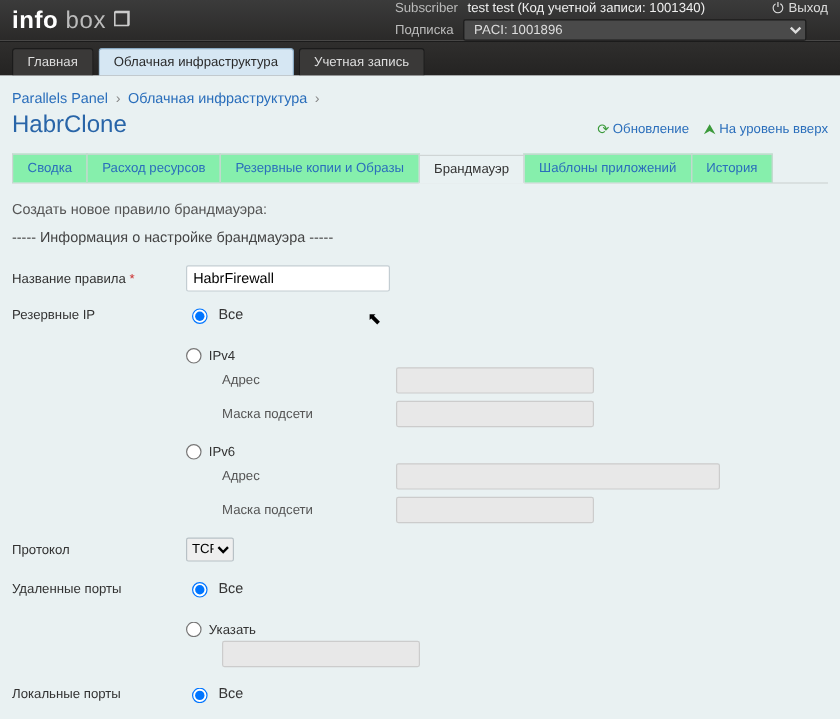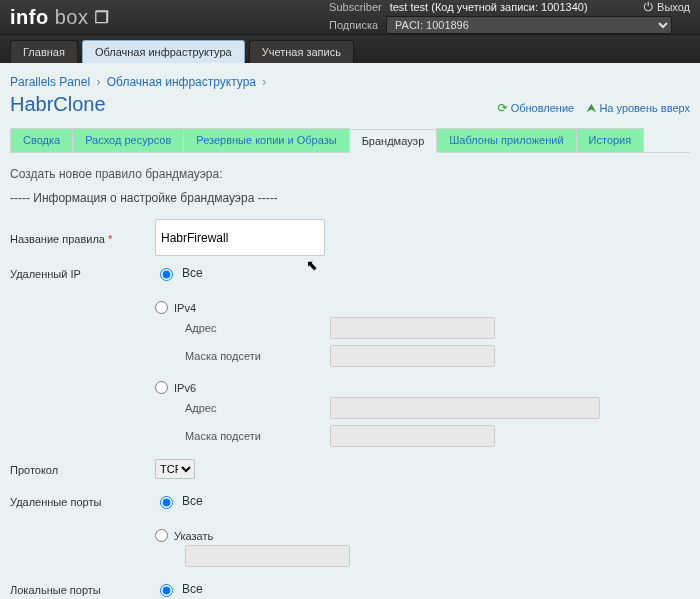--- a/index.html
+++ b/index.html
@@ -162,21 +162,21 @@
   }
   .lbl {
     width: 145px;
     color: #333;
     padding-top: 2px;
     font-size: 11px;
   }
   .req { color: #c33; }
   .txt {
     width: 170px;
-    height: 37px;
+    height: 22px;
     border: 1px solid #c3cdd2;
     border-radius: 2px;
     padding: 0 5px;
     font-size: 12px;
     background: #fff;
   }
   .radio-row {
     display: flex;
     align-items: flex-end;
     gap: 6px;
@@ -290,21 +290,21 @@
     <div class="section-head">----- Информация о настройке брандмауэра -----</div>
 
     <div class="row">
       <label class="lbl">
         <span>Название правила</span> <span class="req">*</span>
       </label>
       <input class="txt" type="text" value="HabrFirewall" style="">
     </div>
 
     <div class="row">
-      <label class="lbl">Удаленный IP</label>
+      <label class="lbl">Резервные IP</label>
       <div style="display:flex;align-items:center;gap:6px;">
         <input type="radio" name="rip" checked="" style="">
         <span>Все</span>
       </div>
     </div>
     <div class="radio-row">
       <input type="radio" name="rip" style="">
       <span>IPv4</span>
     </div>
     <div class="sub-indent">

